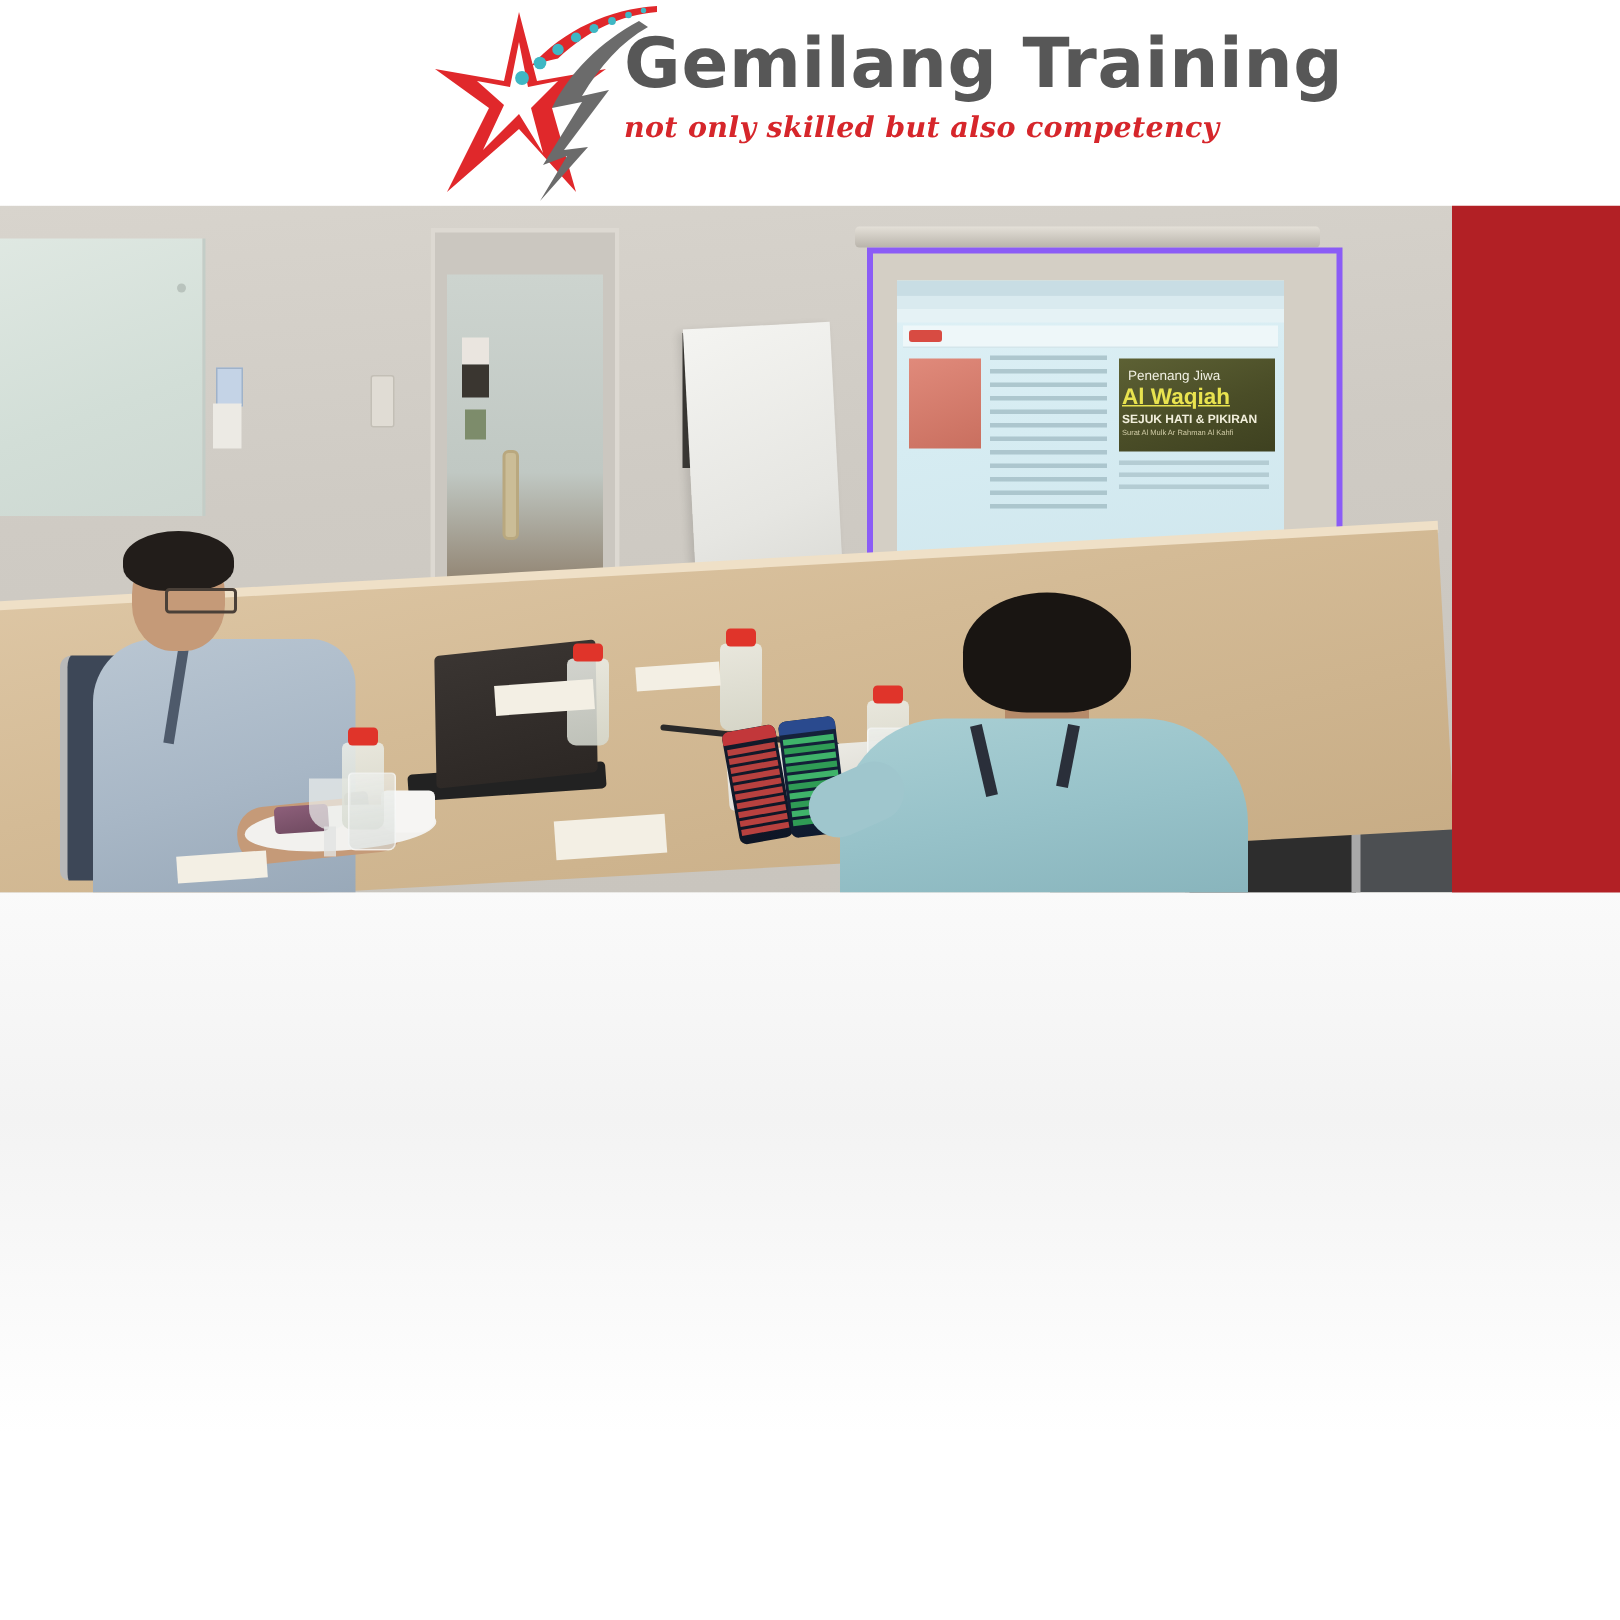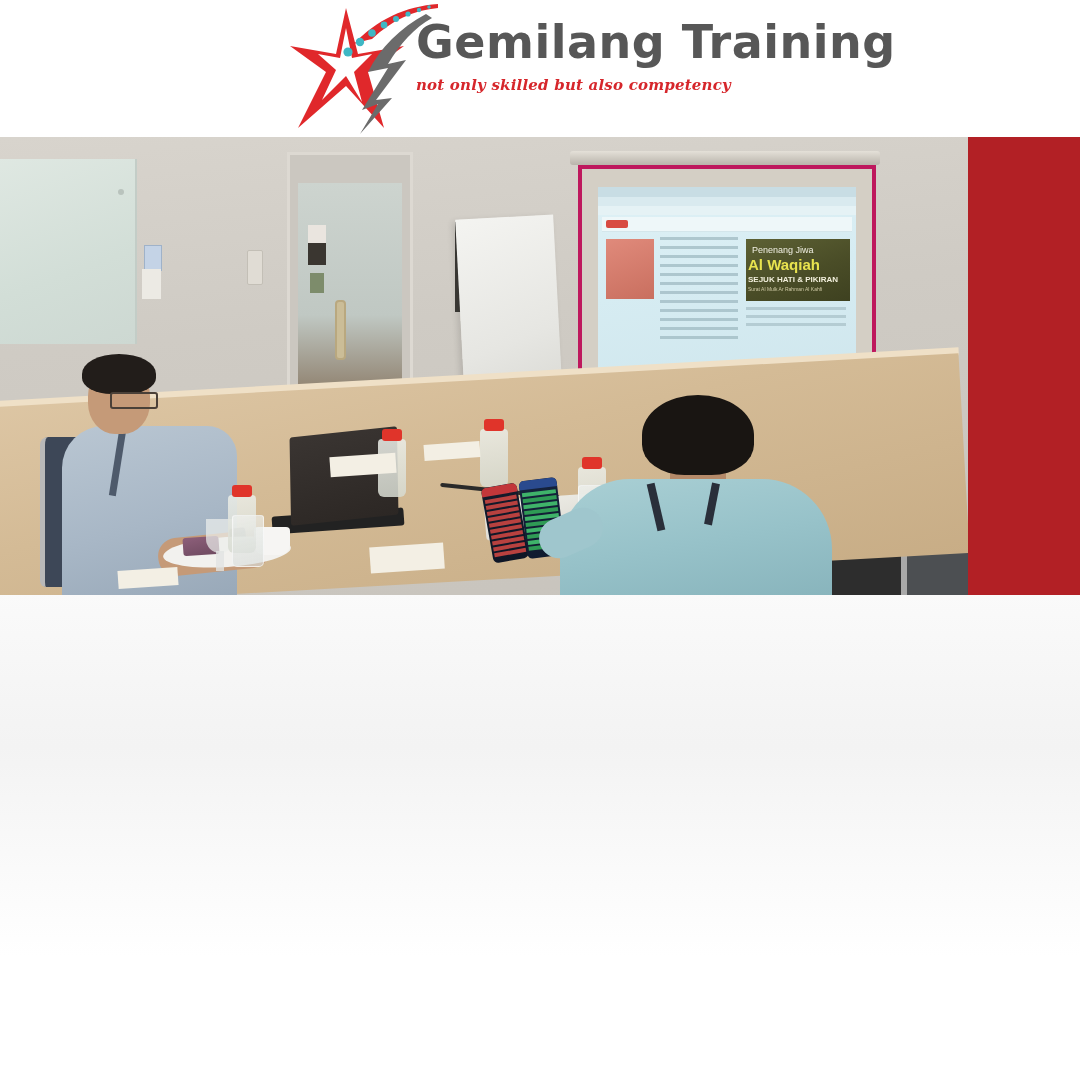--- a/index.html
+++ b/index.html
@@ -50,21 +50,21 @@
     font-size: 46px;
     line-height: 56px;
     color: #575757;
     letter-spacing: 0.5px;
     white-space: nowrap;
   }
   .logo-tagline {
     font-family: "DejaVu Serif", serif;
     font-style: italic;
     font-weight: bold;
-    font-size: 15px;
+    font-size: 19px;
     line-height: 26px;
     color: #d6262b;
     letter-spacing: 0.2px;
     margin-top: 2px;
     white-space: nowrap;
   }
 
   
   .photo-band {
     position: absolute;
@@ -171,21 +171,22 @@
   }
   .flip-dark {
     position: absolute; left: 455px; top: 85px;
     width: 16px; height: 90px;
     background: #3d3b37;
   }
   .projector-screen {
     position: absolute; left: 578px; top: 28px;
     width: 290px; height: 260px;
     background: #d4cfc5;
-    border: 4px solid #be185d;
+    border: 4px solid #8b5cf6;
+    padding-left: 19px;
   }
   .screen-roller {
     position: absolute; left: 570px; top: 14px;
     width: 310px; height: 14px;
     background: linear-gradient(180deg, #e4e0d8 0%, #b9b4ab 100%);
     border-radius: 3px;
   }
   .screen-img {
     position: absolute; left: 16px; top: 18px;
     width: 258px; height: 205px;
@@ -246,20 +247,21 @@
     position: absolute; left: 6px; top: 6px;
     font-size: 9px; color: #f0efe2;
     font-family: "Liberation Sans", sans-serif;
     white-space: nowrap;
   }
   .yt-t2 {
     position: absolute; left: 2px; top: 17px;
     font-size: 15px; font-weight: bold; color: #e9e34f;
     font-family: "Liberation Sans", sans-serif;
     white-space: nowrap;
+    text-decoration: underline;
   }
   .yt-t3 {
     position: absolute; left: 2px; top: 36px;
     font-size: 8px; font-weight: bold; color: #f2efdc;
     font-family: "Liberation Sans", sans-serif;
     white-space: nowrap;
   }
   .yt-t4 {
     position: absolute; left: 2px; top: 47px;
     font-size: 5px; color: #cfcaa5;

